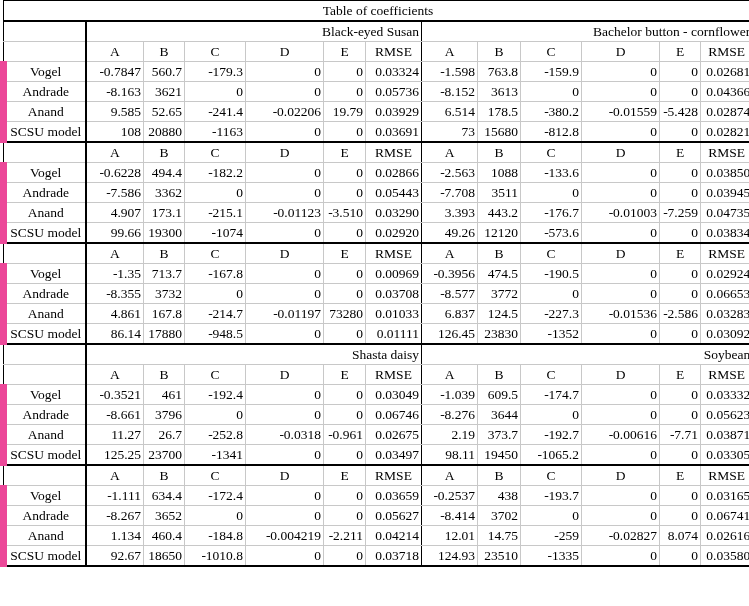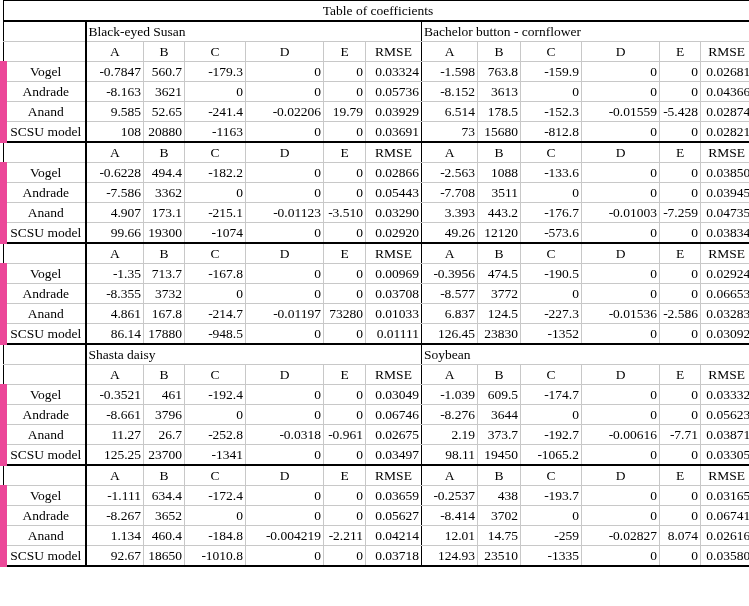--- a/index.html
+++ b/index.html
@@ -1,20 +1,20 @@
 <!DOCTYPE html>
 <html><head>
 <meta charset="utf-8">
 <style>
   html, body { margin: 0; padding: 0; background: #ffffff; }
   body { width: 749px; height: 606px; overflow: hidden; font-family: "Liberation Serif", "DejaVu Serif", serif; color: #000; }
   table { border-collapse: collapse; table-layout: fixed; width: 749px; font-size: 13.5px; }
   td { padding: 0 2px; height: 19px; line-height: 19px; white-space: nowrap; overflow: hidden; border: 1px solid #c8c8c8; }
   .title { text-align: center; border: 1px solid #000; border-bottom: 2px solid #000; font-family: Liberation Serif, serif; }
-  .bname { text-align: left; border-right: 1px solid #000; }
+  .bname { text-align: right; border-right: 1px solid #000; }
   .hdr { text-align: center; }
   .num { text-align: right; }
   .lbl { text-align: center; border-right: 2px solid #000; border-left: 7px solid #ec4899; }
   .lblempty { border-right: 2px solid #000; border-left: 1px solid #000; }
   .rsep { border-right: 1px solid #000; }
   .bend td { border-bottom: 2px solid #000; }
   .rend { border-right: 1px solid #000; }
 </style>
 </head>
 <body>
@@ -92,21 +92,21 @@
       <tr>
         <td class="lbl">Anand</td>
         <td class="num">9.585</td>
         <td class="num">52.65</td>
         <td class="num">-241.4</td>
         <td class="num">-0.02206</td>
         <td class="num">19.79</td>
         <td class="num rsep">0.03929</td>
         <td class="num">6.514</td>
         <td class="num">178.5</td>
-        <td class="num">-152.3</td>
+        <td class="num">-380.2</td>
         <td class="num">-0.01559</td>
         <td class="num">-5.428</td>
         <td class="num rend">0.02874</td>
       </tr>
       <tr class="bend">
         <td class="lbl">SCSU model</td>
         <td class="num">108</td>
         <td class="num">20880</td>
         <td class="num">-1163</td>
         <td class="num">0</td>

